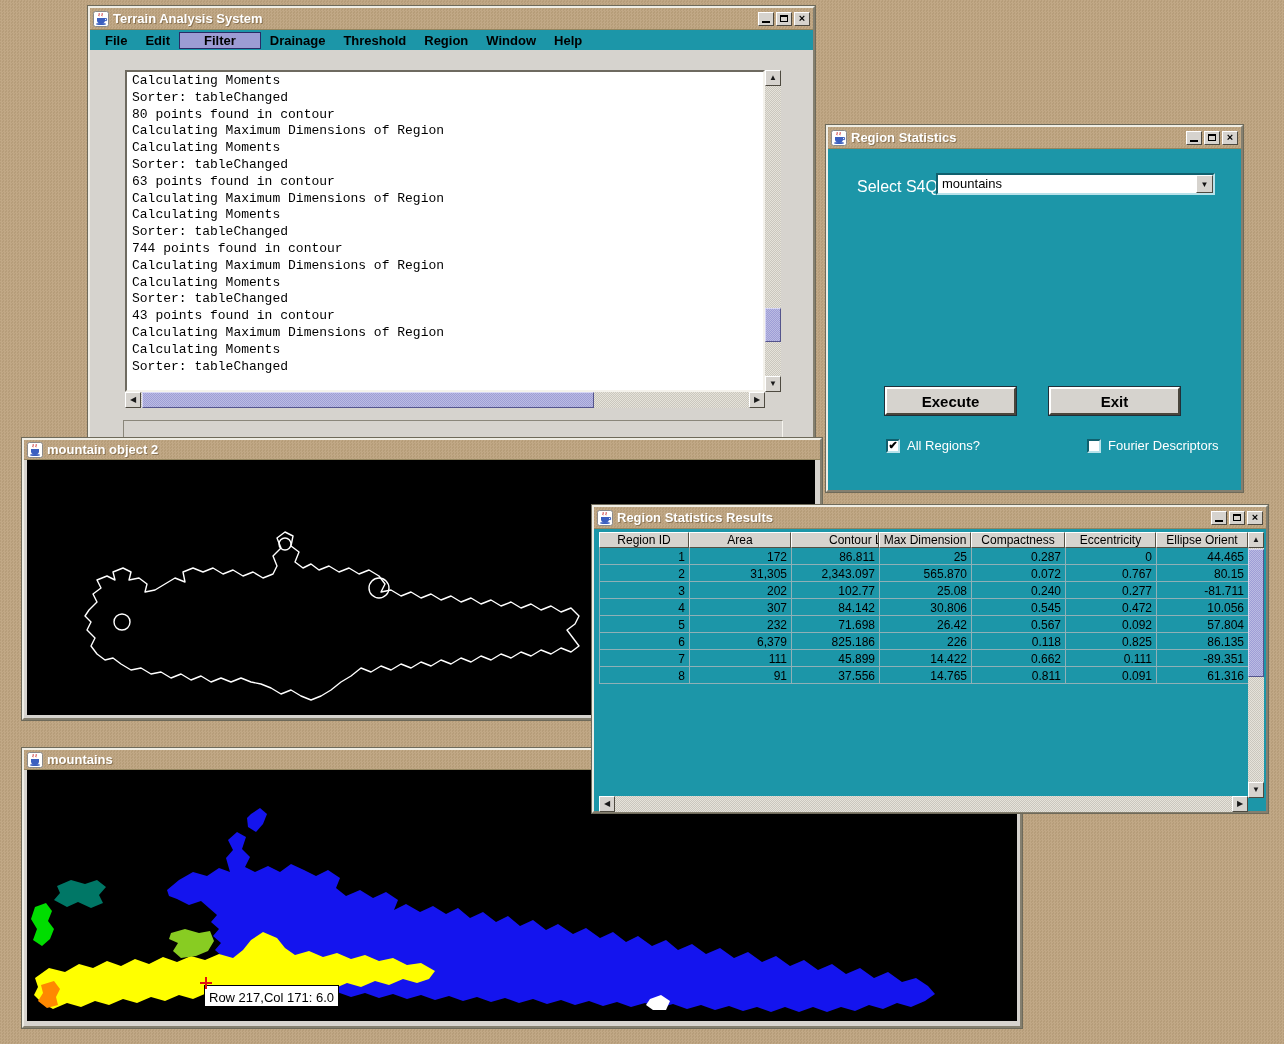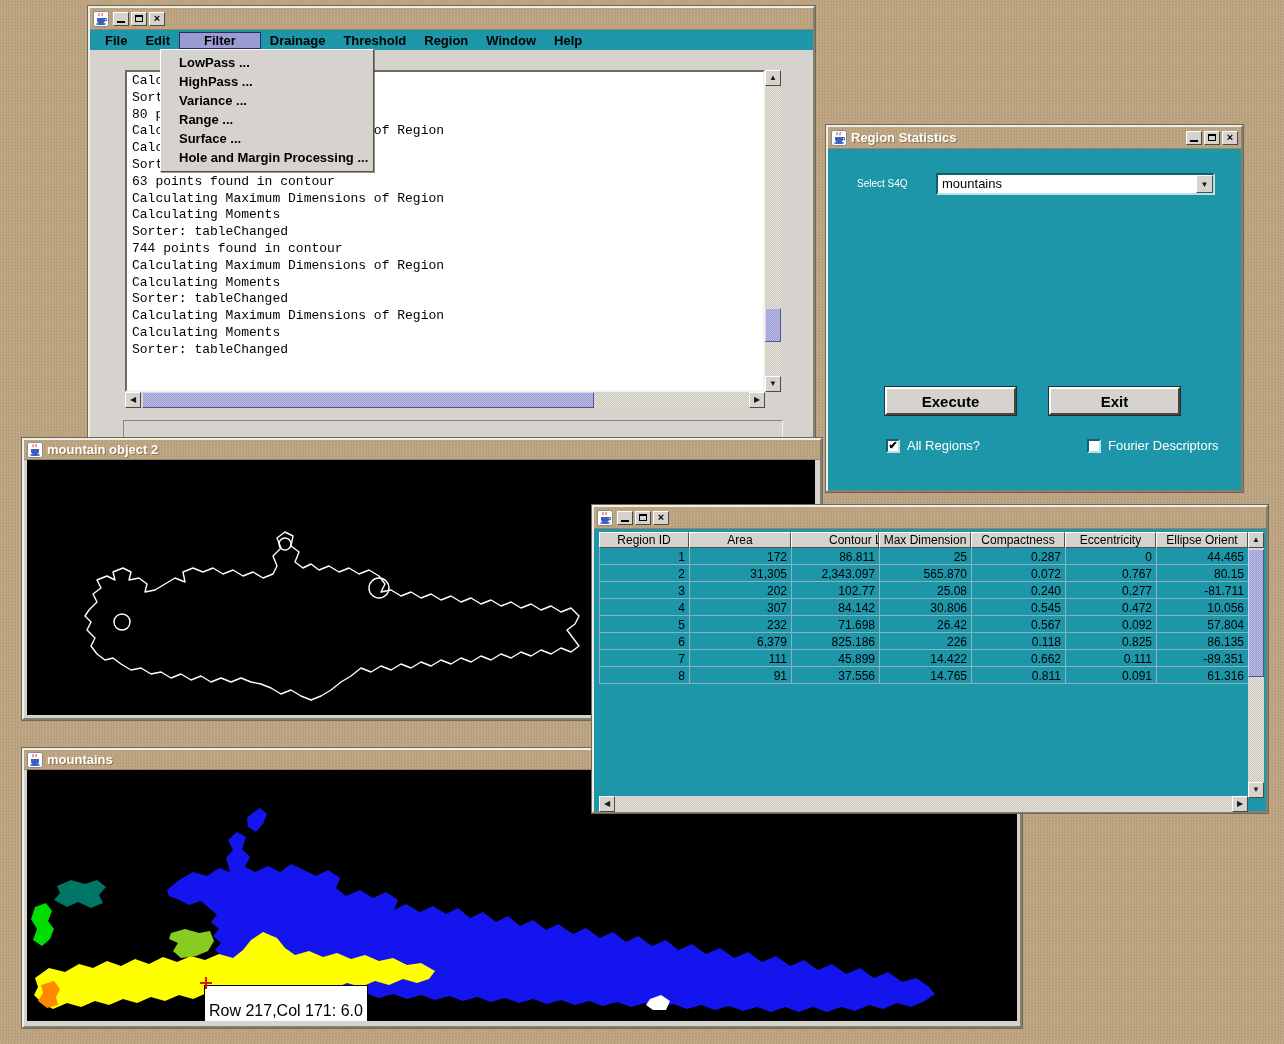--- a/index.html
+++ b/index.html
@@ -47,21 +47,21 @@
   .sb-thumb{position:absolute;background:var(--scroll_thumb,#9e9ed6);
        background-image:repeating-conic-gradient(rgba(255,255,255,.3) 0% 25%, transparent 0% 50%);background-size:2px 2px;
        border:1px solid;border-color:#d6d6f4 #54548c #54548c #d6d6f4;box-sizing:border-box;}
   #main-vscroll{left:675px;top:62px;width:16px;height:322px;}
   #main-hscroll{left:35px;top:384px;width:640px;height:16px;}
   .statusbar{position:absolute;left:33px;top:412px;width:660px;height:20px;background:#d6d3ce;
        border:1px solid;border-color:#8a867a #f6f4ee #f6f4ee #8a867a;box-sizing:border-box;}
 
   
   #win-stats{left:826px;top:125px;width:417px;height:367px;background:var(--teal,#1c96a8);}
-  .white-label{position:absolute;color:#fff;font-size:10px;white-space:nowrap;}
+  .white-label{position:absolute;color:#fff;font-size:16px;white-space:nowrap;}
   .combo{position:absolute;left:108px;top:46px;width:279px;height:22px;background:#fff;
        border:2px solid;border-color:#10606e #b8e2ea #b8e2ea #10606e;box-sizing:border-box;display:flex;}
   .combo-text{flex:1;font-size:13px;color:#000;padding:1px 4px;overflow:hidden;white-space:nowrap;}
   .combo-btn{width:17px;background:#d6d3ce;border:1px solid;border-color:#fff #4e4a40 #4e4a40 #fff;
        box-sizing:border-box;display:flex;align-items:center;justify-content:center;font-size:8px;color:#111;}
   .btn{position:absolute;background:#d6d3ce;border:2px solid;border-color:#fff #4a463c #4a463c #fff;
        box-shadow:0 0 0 1px #20303a;font-weight:bold;font-size:15px;color:#000;
        display:flex;align-items:center;justify-content:center;box-sizing:border-box;}
   #btn-execute{left:57px;top:260px;width:131px;height:28px;}
   #btn-exit{left:221px;top:260px;width:131px;height:28px;}
@@ -83,38 +83,39 @@
   #results-vscroll{left:654px;top:25px;width:16px;height:266px;}
   #results-hscroll{left:5px;top:289px;width:649px;height:16px;}
 
   
   #win-contour{left:22px;top:438px;width:800px;height:282px;z-index:20;}
   #win-mountains{left:22px;top:748px;width:1000px;height:280px;z-index:30;}
   .canvas{position:absolute;background:#000;overflow:hidden;}
   #contour-canvas{left:3px;top:20px;width:788px;height:255px;}
   #mountains-canvas{left:3px;top:20px;width:990px;height:251px;}
   .tooltip{position:absolute;left:177px;top:215px;background:#fff;border:1px solid #000;
-       font-size:16px;color:#000;padding:16px 4px 1px;white-space:nowrap;z-index:5;}
+       font-size:13px;color:#000;padding:4px 4px 1px;white-space:nowrap;z-index:5;}
   .cross-h{position:absolute;left:173px;top:212px;width:12px;height:2px;background:#e01010;z-index:6;}
   .cross-v{position:absolute;left:178px;top:207px;width:2px;height:12px;background:#e01010;z-index:6;}
 
   svg{display:block;}
 </style>
 </head>
 <body>
 
 <div class="win" id="win-main">
   <div class="titlebar">
     <svg class="java-icon" viewBox="0 0 16 16">
       <rect x="0.5" y="0.5" width="15" height="15" rx="2" fill="#ffffff" stroke="#8a8a8a"></rect>
       <path d="M6 2.2 c1.2 1 -1 1.8 0.2 3 M9 2.2 c1.2 1 -1 1.8 0.2 3" stroke="#cc2222" fill="none" stroke-width="1"></path>
       <path d="M4 7 h8 v2.6 a4 3 0 0 1 -8 0 z" fill="#3b5fc0"></path>
       <path d="M12 7.6 h1.6 v2 h-1.8" fill="none" stroke="#3b5fc0" stroke-width="1"></path>
       <ellipse cx="8" cy="13" rx="5" ry="1.1" fill="#3b5fc0"></ellipse>
     </svg>
+    <span class="title">Terrain Analysis System</span>
     <span class="winbtns">
       <span class="wbtn">
           <span class="glyph-min"></span>
         </span>
       <span class="wbtn">
           <span class="glyph-max"></span>
         </span>
       <span class="wbtn">
           <span class="glyph-close">×</span>
         </span>
@@ -139,20 +140,21 @@
       <div class="log-line">Calculating Moments</div>
       <div class="log-line">Sorter: tableChanged</div>
       <div class="log-line">63 points found in contour</div>
       <div class="log-line">Calculating Maximum Dimensions of Region</div>
       <div class="log-line">Calculating Moments</div>
       <div class="log-line">Sorter: tableChanged</div>
       <div class="log-line">744 points found in contour</div>
       <div class="log-line">Calculating Maximum Dimensions of Region</div>
       <div class="log-line">Calculating Moments</div>
       <div class="log-line">Sorter: tableChanged</div>
+      <div class="log-line">43 points found in contour</div>
       <div class="log-line">Calculating Maximum Dimensions of Region</div>
       <div class="log-line">Calculating Moments</div>
       <div class="log-line">Sorter: tableChanged</div>
     </div>
 
   <div class="sb-track" id="main-vscroll">
     <span class="sb-arrow" style="top:0;left:0;">
         <span>▲</span>
       </span>
     <span class="sb-thumb" style="left:0;top:238px;width:16px;height:34px;"></span>
@@ -165,28 +167,20 @@
         <span>◀</span>
       </span>
     <span class="sb-thumb" style="left:17px;top:0;width:452px;height:16px;"></span>
     <span class="sb-arrow" style="right:0;top:0;">
         <span>▶</span>
       </span>
   </div>
 
   <div class="statusbar"></div>
 
-  <div class="popup" id="filter-popup">
-      <div class="popup-item">LowPass ...</div>
-      <div class="popup-item">HighPass ...</div>
-      <div class="popup-item">Variance ...</div>
-      <div class="popup-item">Range ...</div>
-      <div class="popup-item">Surface ...</div>
-      <div class="popup-item">Hole and Margin Processing ...</div>
-    </div>
 </div>
 
 <div class="win" id="win-stats">
   <div class="titlebar">
     <svg class="java-icon" viewBox="0 0 16 16">
       <rect x="0.5" y="0.5" width="15" height="15" rx="2" fill="#ffffff" stroke="#8a8a8a"></rect>
       <path d="M6 2.2 c1.2 1 -1 1.8 0.2 3 M9 2.2 c1.2 1 -1 1.8 0.2 3" stroke="#cc2222" fill="none" stroke-width="1"></path>
       <path d="M4 7 h8 v2.6 a4 3 0 0 1 -8 0 z" fill="#3b5fc0"></path>
       <path d="M12 7.6 h1.6 v2 h-1.8" fill="none" stroke="#3b5fc0" stroke-width="1"></path>
       <ellipse cx="8" cy="13" rx="5" ry="1.1" fill="#3b5fc0"></ellipse>
@@ -277,20 +271,21 @@
 
 <div class="win" id="win-results">
   <div class="titlebar">
     <svg class="java-icon" viewBox="0 0 16 16">
       <rect x="0.5" y="0.5" width="15" height="15" rx="2" fill="#ffffff" stroke="#8a8a8a"></rect>
       <path d="M6 2.2 c1.2 1 -1 1.8 0.2 3 M9 2.2 c1.2 1 -1 1.8 0.2 3" stroke="#cc2222" fill="none" stroke-width="1"></path>
       <path d="M4 7 h8 v2.6 a4 3 0 0 1 -8 0 z" fill="#3b5fc0"></path>
       <path d="M12 7.6 h1.6 v2 h-1.8" fill="none" stroke="#3b5fc0" stroke-width="1"></path>
       <ellipse cx="8" cy="13" rx="5" ry="1.1" fill="#3b5fc0"></ellipse>
     </svg>
+    <span class="title">Region Statistics Results</span>
     <span class="winbtns">
       <span class="wbtn">
           <span class="glyph-min"></span>
         </span>
       <span class="wbtn">
           <span class="glyph-max"></span>
         </span>
       <span class="wbtn">
           <span class="glyph-close">×</span>
         </span>

